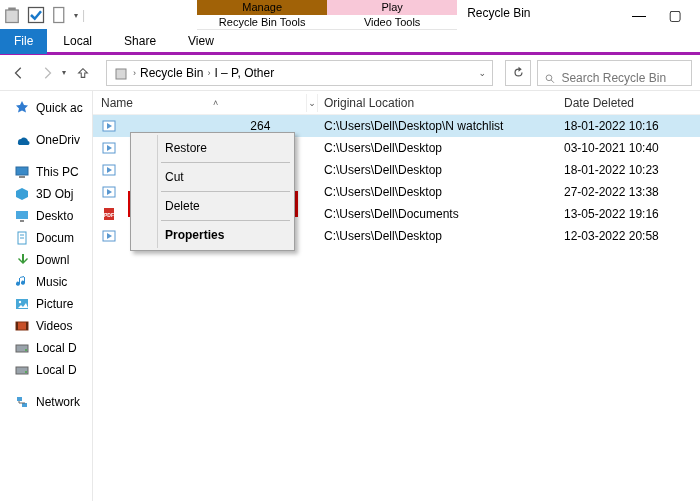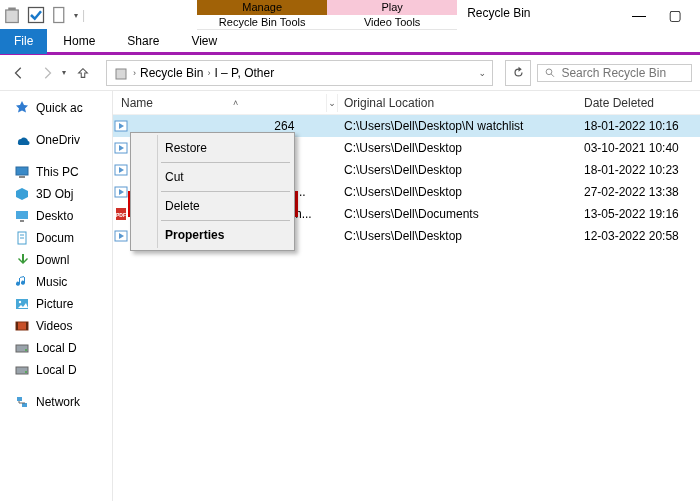--- a/index.html
+++ b/index.html
@@ -25,42 +25,42 @@
 
 
 .navbar { height: 36px; display: flex; align-items: center; padding: 0 8px; gap: 6px; border-bottom: 1px solid #e8e8e8;}
 .navbtn { width: 22px; height: 22px; display: flex; align-items: center; justify-content: center; color: #555; }
 .navbtn.dis { color: #bbb; }
 .navbtn svg { width: 14px; height: 14px; }
 .dd { font-size: 8px; color: #555; margin-left:-2px;}
 .addr { flex: 1; display: flex; align-items: center; border: 1px solid #ccc; height: 26px; padding: 0 6px; gap: 4px; margin: 0 6px;}
 .crumb { display: flex; align-items: center; gap: 4px; }
 .refresh { width: 26px; height: 26px; border: 1px solid #ccc; display:flex;align-items:center;justify-content:center;}
-.search { width: 155px; height: 18px; border: 1px solid #ccc; display: flex; align-items: center; padding: 0 6px; gap: 6px; color: #888; }
+.search { width: 155px; height: 26px; border: 1px solid #ccc; display: flex; align-items: flex-end; padding: 0 6px; gap: 6px; color: #888; }
 .search input { border:0; outline:0; width: 100%; font-size:12px; color:#555;}
 
 
 .bodyarea { display: flex; height: calc(501px - 30px - 25px - 36px); }
-.sidebar { width: 113px; border-right: 1px solid #e8e8e8; padding: 6px 0; overflow:hidden;}
+.sidebar { width: 93px; border-right: 1px solid #e8e8e8; padding: 6px 0; overflow:hidden;}
 .side-item { display: flex; align-items: center; gap: 6px; padding: 3px 4px 3px 14px; white-space: nowrap; font-size: 12px;}
 .side-item.group { margin-top: 10px;}
 .side-icon { width: 16px; height: 16px; display:inline-flex; align-items:center; justify-content:center; flex-shrink:0;}
 
 .listarea { flex: 1; position: relative; }
 .colhdr { display: flex; height: 24px; align-items: center; border-bottom: 1px solid #f0f0f0; font-size: 12px; color: #333;}
 .col-name { width: 225px; padding-left: 8px; display:flex; align-items:center; gap:80px;}
 .col-orig { width: 240px; padding-left: 6px;}
 .col-date { flex: 1; padding-left: 6px;}
 .sort-ind { font-size: 9px; color:#666;}
 .hdr-dd { width:12px; text-align:center; color:#555; font-size:9px; border-left:1px solid #eee; border-right:1px solid #eee; height:18px; line-height:18px; margin-left: auto;}
 
 .rows { }
 .row { display: flex; height: 22px; align-items: center; font-size: 12px;}
 .row.sel { background: #cce8f6; }
-.rn { width: 225px; display:flex; align-items:center; gap:22px; white-space:nowrap; overflow:hidden;}
+.rn { width: 225px; padding-left: 8px; display:flex; align-items:center; gap:10px; white-space:nowrap; overflow:hidden;}
 .ro { width: 240px; padding-left: 6px; white-space:nowrap; overflow:hidden;}
 .rd { flex:1; padding-left: 6px; white-space:nowrap;}
 .ficon { width: 16px; height: 16px; display:inline-flex; flex-shrink:0;}
 
 
 .ctxmenu { position: absolute; left: 130px; top: 132px; width: 165px; background: #f0f0f0; border: 1px solid #a0a0a0; box-shadow: 3px 3px 4px rgba(0,0,0,.28); z-index: 50; padding: 3px 0;}
 .ctxmenu .gutter { position:absolute; left:26px; top:2px; bottom:2px; width:1px; background:#d0d0d0;}
 .ctx-item { height: 24px; display:flex; align-items:center; padding-left: 34px; font-size: 12px;}
 .ctx-item.bold { font-weight: 700;}
 .ctx-sep { height: 1px; background: #c0c0c0; margin: 2px 4px 2px 30px;}
@@ -106,21 +106,21 @@
   </div>
   <div class="wtitle">Recycle Bin</div>
   <div class="wincontrols">
     <div class="wc">—</div>
     <div class="wc">▢</div>
   </div>
 </div>
 
 <div class="ribbon">
   <div class="file-tab">File</div>
-  <div class="rtab">Home</div>
+  <div class="rtab">Local</div>
   <div class="rtab">Share</div>
   <div class="rtab">View</div>
 </div>
 
 <div class="navbar">
   <div class="navbtn">
       <svg viewBox="0 0 16 16">
         <path d="M10 2L4 8l6 6" stroke="#555" fill="none" stroke-width="1.5"></path>
       </svg>
     </div>

